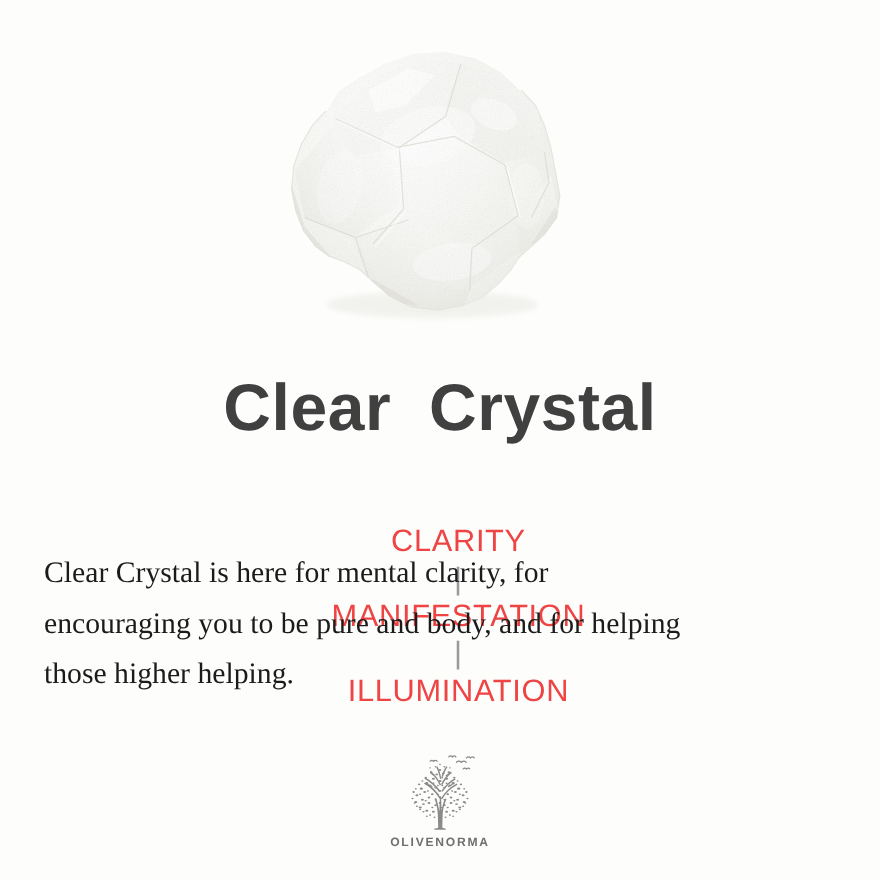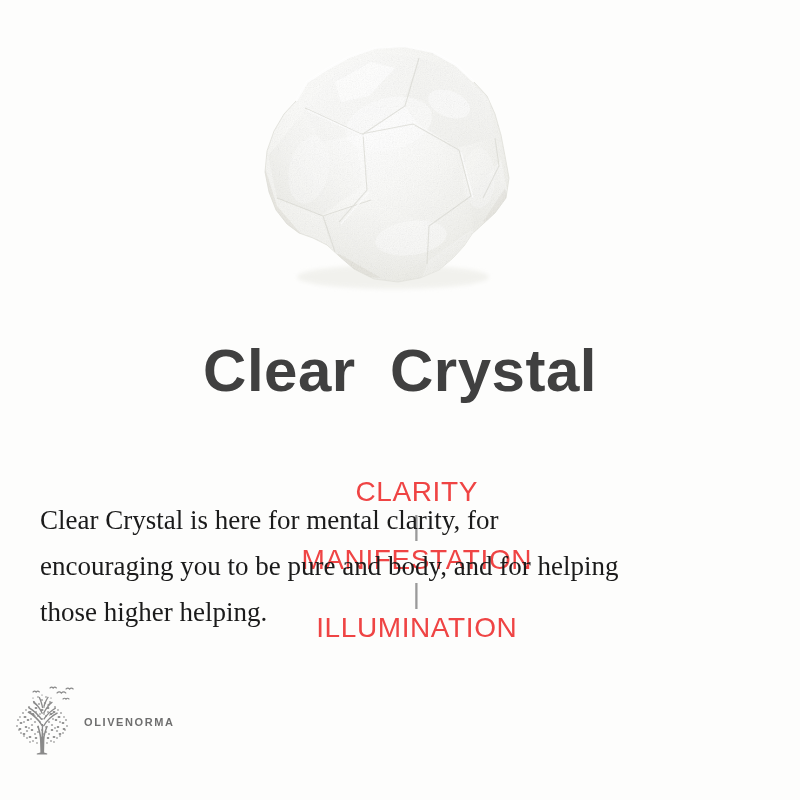--- a/index.html
+++ b/index.html
@@ -100,21 +100,21 @@
     white-space: nowrap;
   }
 
   
   .brand {
     position: absolute;
     top: 684px;
     left: 0;
     width: 800px;
     display: flex;
-    flex-direction: row;
+    flex-direction: column;
     align-items: center;
   }
   .brand-mark {
     width: 84px;
     height: 74px;
     display: block;
   }
   .brand-name {
     margin-top: 2px;
     font-family: "Liberation Sans", "DejaVu Sans", sans-serif;

